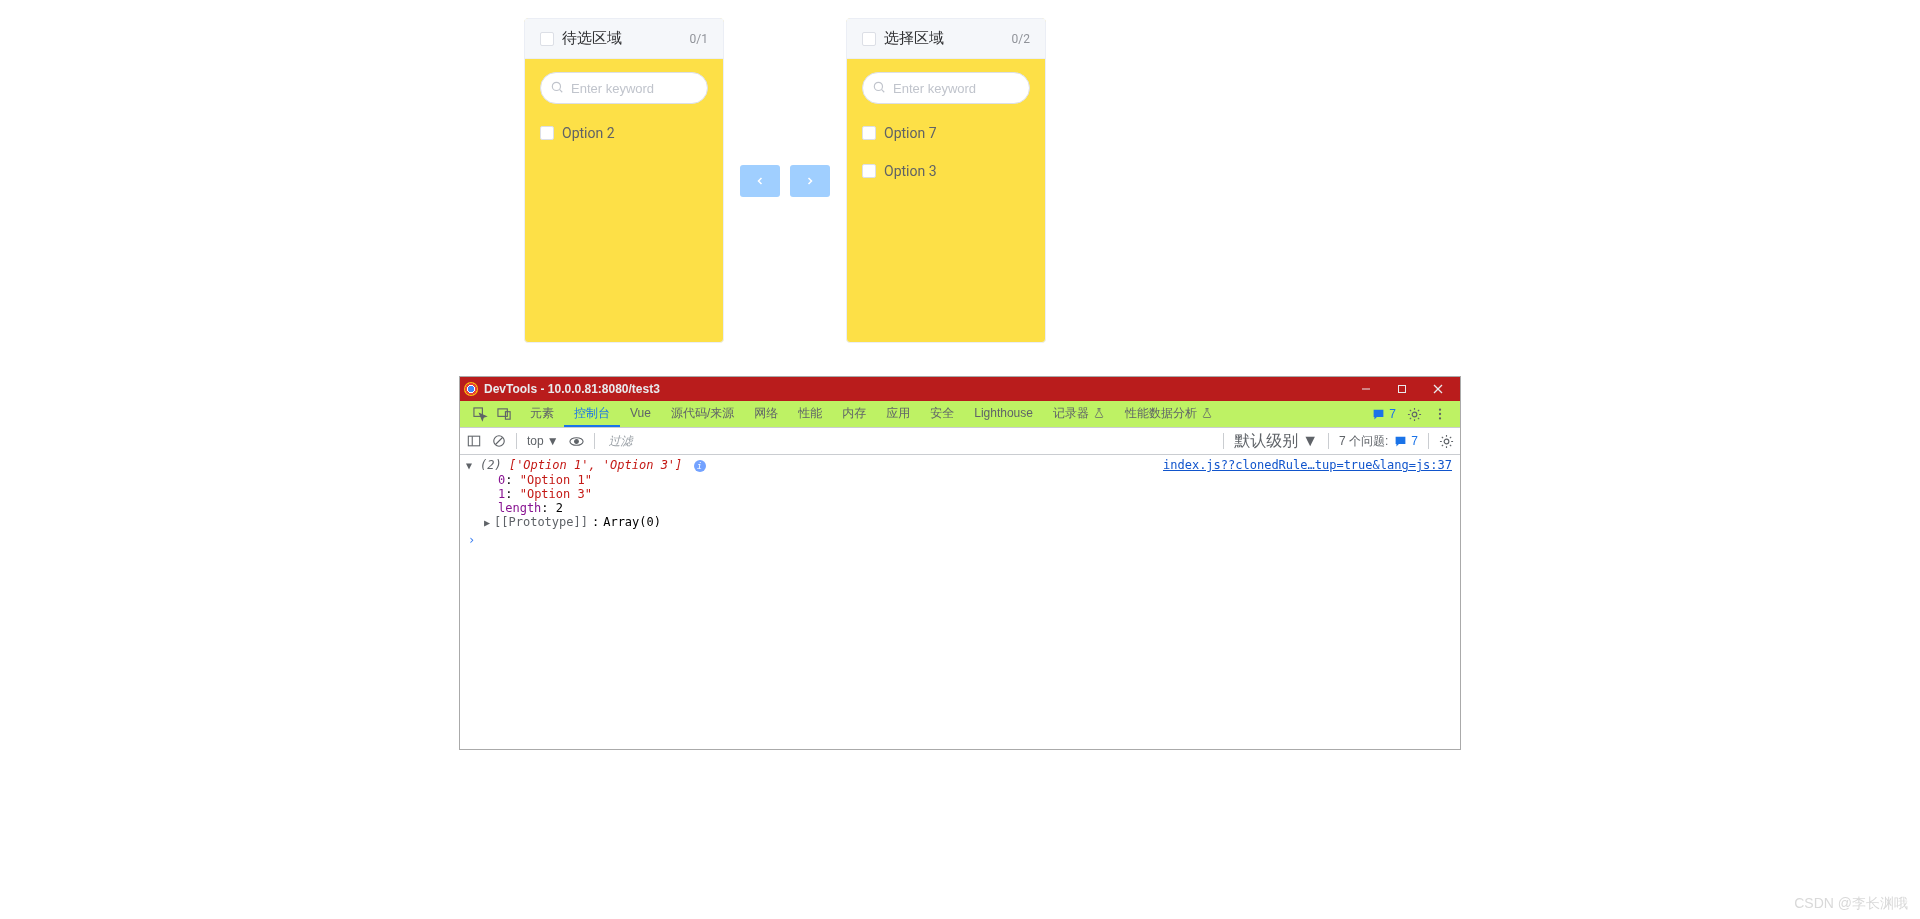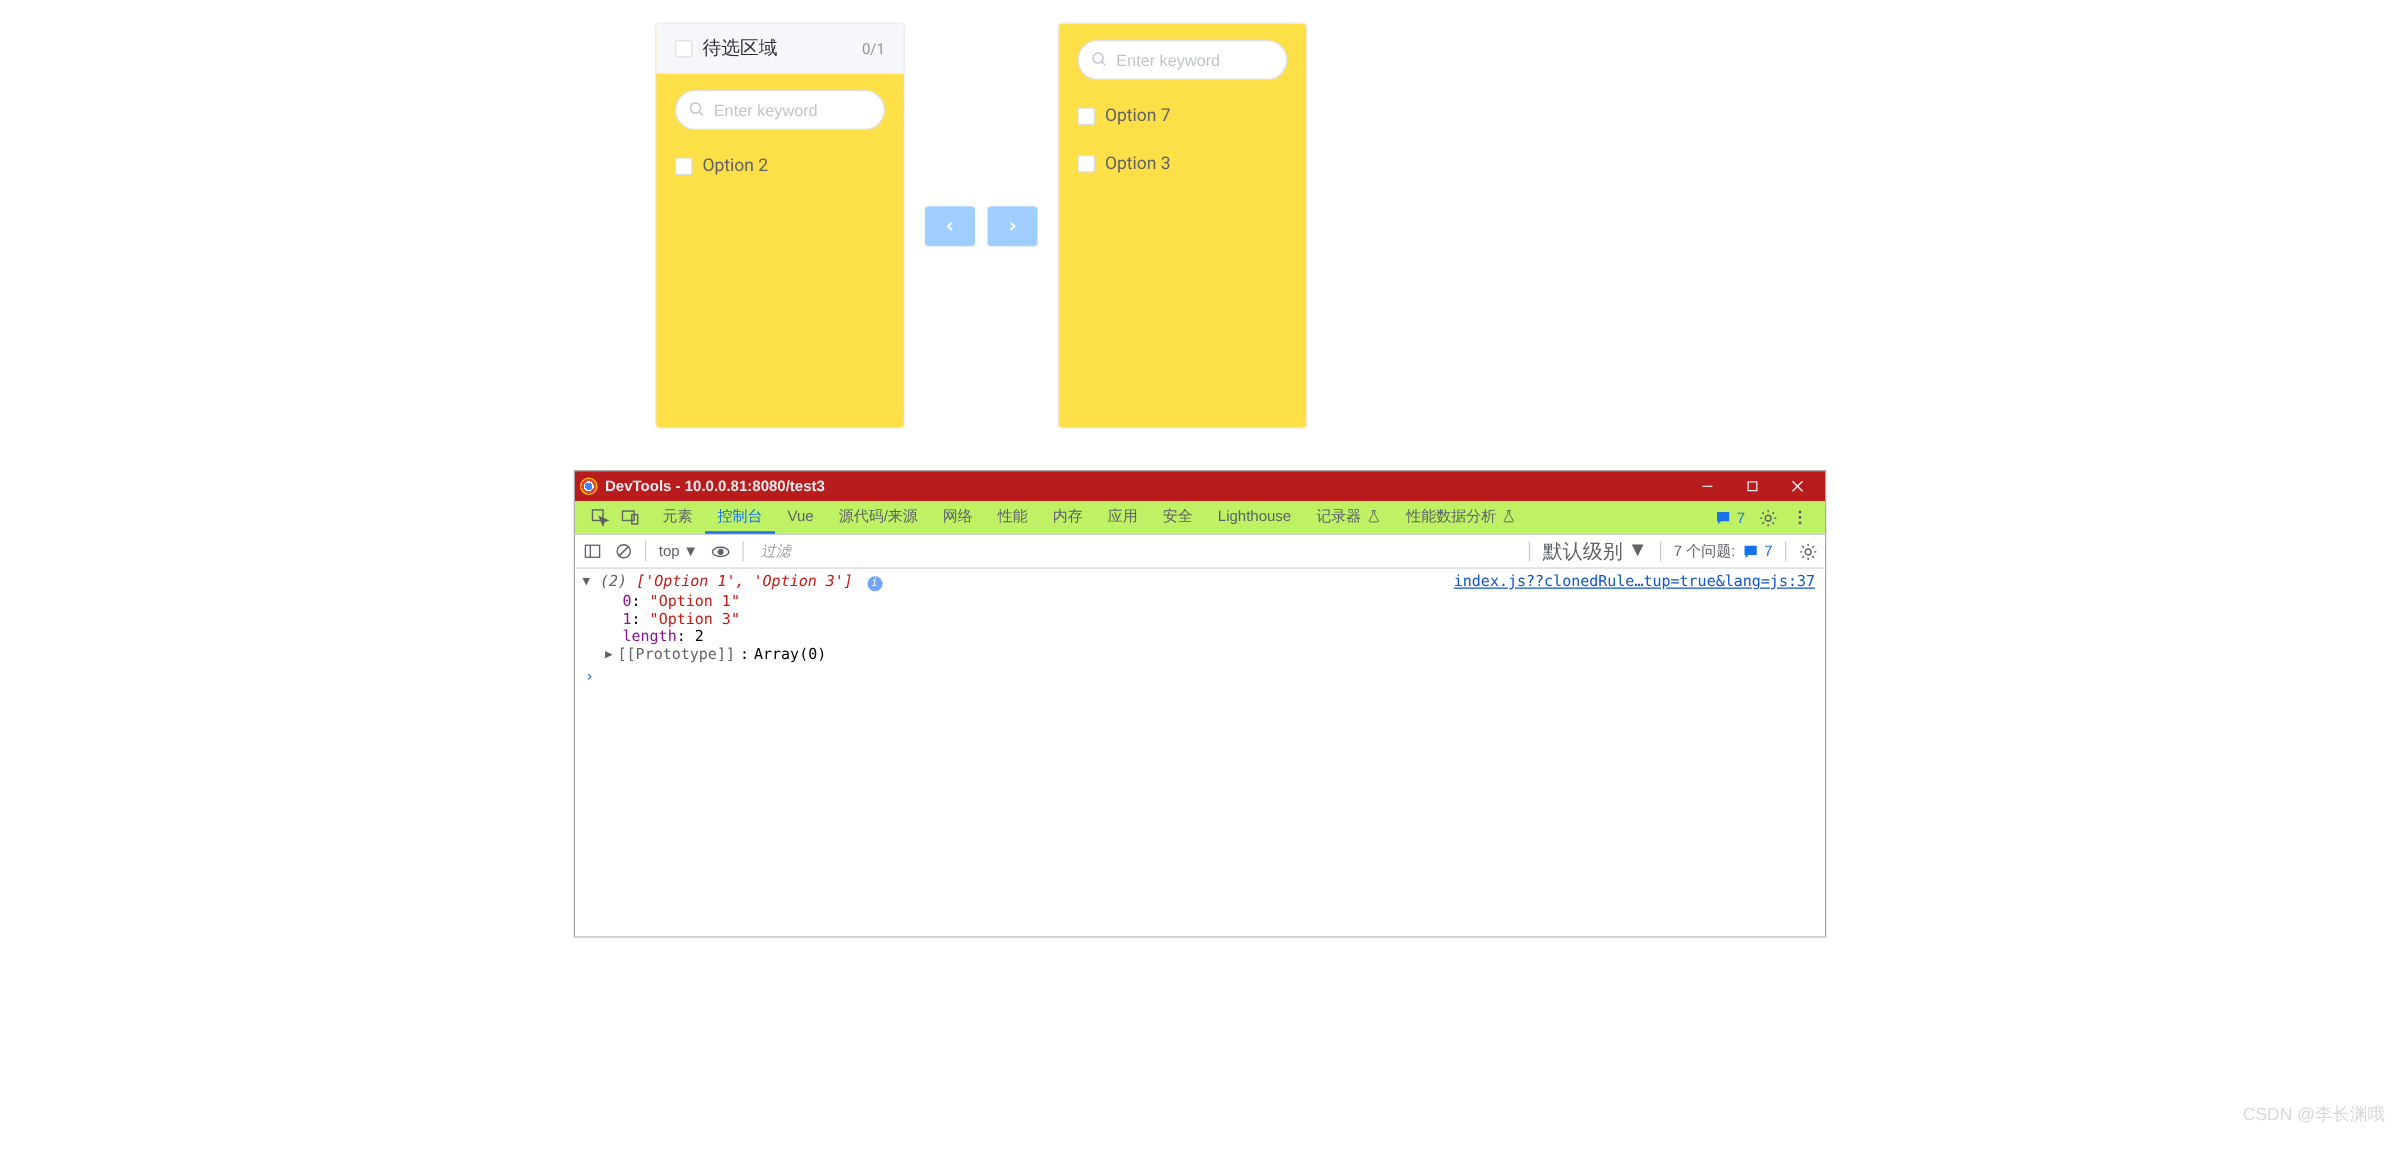--- a/index.html
+++ b/index.html
@@ -61,21 +61,21 @@
 .con-string-i { color: #c41a16; font-style: italic; }
 .con-key { color: #881391; }
 .con-len { color: #881391; }
 .con-proto { color: #5f6368; }
 .con-ind { padding-left: 38px; display: block; }
 .con-ind2 { padding-left: 24px; display: flex; align-items: center; gap: 4px; position: relative; }
 .con-info-i { display: inline-flex; width: 12px; height: 12px; border-radius: 50%; background: #73a2ff; color: #fff; align-items: center; justify-content: center; font-size: 9px; font-style: italic; margin-left: 4px; }
 .con-prompt { color: #367cf1; position: absolute; left: 8px; }
 .con-prompt-row { height: 18px; position: relative; margin-top: 4px; }
 
-.watermark { position: absolute; right: 12px; bottom: 18px; color: #d9d9d9; font-size: 14px; font-family: Arial, sans-serif; margin-left: 36px; }
+.watermark { position: absolute; right: 12px; bottom: 6px; color: #d9d9d9; font-size: 14px; font-family: Arial, sans-serif; margin-left: 36px; }
 .flask-icon{width:12px;height:12px;color:#5f6368;}
 </style>
 </head>
 <body>
 
 <div class="transfer-wrap">
   <div class="panel">
     <div class="panel-head">
       <div class="panel-head-left">
         <span class="checkbox"></span>
@@ -107,20 +107,27 @@
         </svg>
     </button>
     <button class="arrow-btn">
       <svg viewBox="0 0 24 24" fill="none" stroke="currentColor" stroke-width="3">
           <polyline points="9 18 15 12 9 6"></polyline>
         </svg>
     </button>
   </div>
 
   <div class="panel">
+    <div class="panel-head">
+      <div class="panel-head-left">
+        <span class="checkbox"></span>
+        <span class="panel-title">选择区域</span>
+      </div>
+      <span class="panel-count">0/2</span>
+    </div>
     <div class="panel-body">
       <div class="search-box">
         <svg class="search-icon" viewBox="0 0 24 24" fill="none" stroke="currentColor" stroke-width="2">
             <circle cx="11" cy="11" r="7"></circle>
             <line x1="21" y1="21" x2="16.65" y2="16.65"></line>
           </svg>
         <input type="text" placeholder="Enter keyword" style="">
       </div>
       <div class="opt-list">
         <div class="opt-item">

